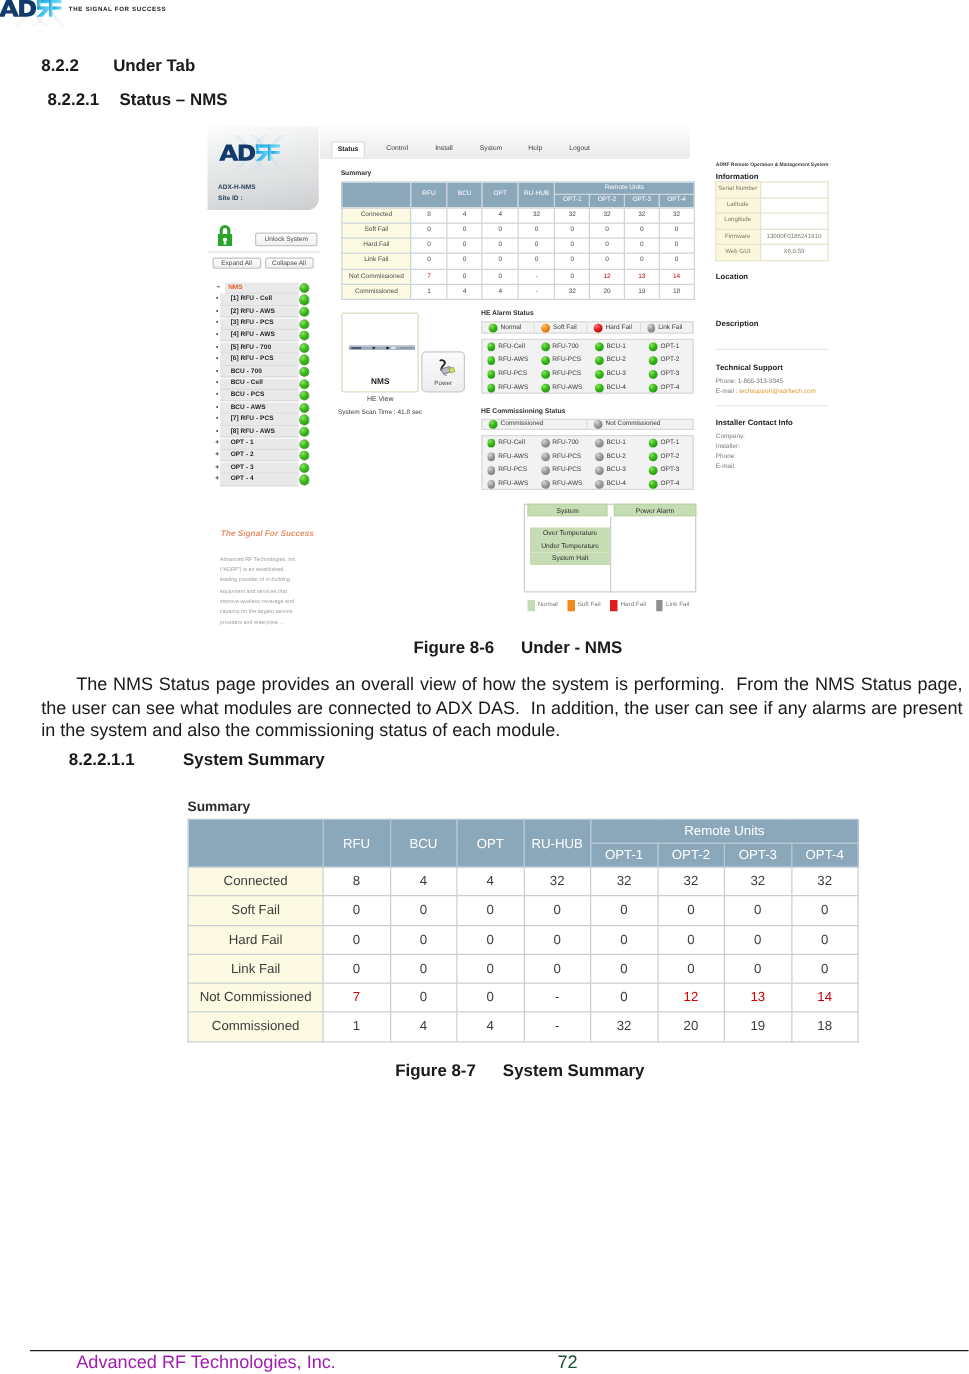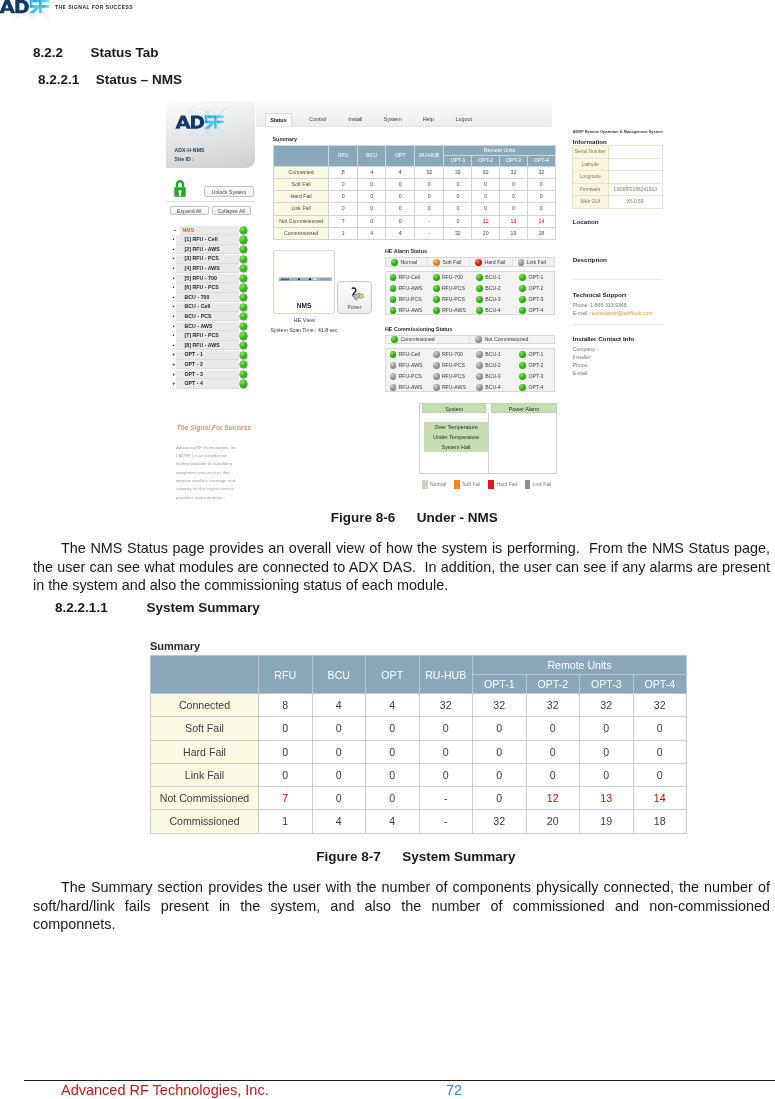--- a/index.html
+++ b/index.html
@@ -18,22 +18,22 @@
   
   .para{position:absolute;font-size:14.4px;line-height:18.7px;color:#1a1a1a;text-align:justify;white-space:pre-wrap;
         -webkit-hyphens:none;hyphens:none;}
   .para .ind{display:inline-block;width:28px;}
 
   
   .cap{position:absolute;font-weight:bold;font-size:13.5px;color:#1a1a1a;white-space:nowrap;}
 
   
   .footrule{position:absolute;left:24px;top:1080px;width:751px;height:0;border-top:1.2px solid #1d1d1d;}
-  .footer-left{position:absolute;left:61px;top:1082px;font-size:14.5px;color:#b91c1c;}
-  .footer-page{position:absolute;left:446px;top:1082px;font-size:14.5px;color:#3b82f6;}
+  .footer-left{position:absolute;left:61px;top:1082px;font-size:14.5px;color:#a21caf;}
+  .footer-page{position:absolute;left:446px;top:1082px;font-size:14.5px;color:#14532d;}
 
   
   .shot{position:absolute;left:166px;top:101px;width:499px;height:392px;
         font-family:"Liberation Sans",sans-serif;color:#3a3a3a;}
   .shot *{box-sizing:border-box;}
 
   .sb-head{position:absolute;left:0;top:0;width:89px;height:67px;border-radius:0 0 9px 0;
      background:linear-gradient(170deg,#fdfdfd 0%,#f0f1f1 25%,#dcdedf 68%,#cbcdce 100%);overflow:hidden;}
   .sb-logo{position:absolute;left:-4.1px;top:-1.1px;width:61.6px;height:43.2px;}
   .sb-model{position:absolute;left:8.4px;top:46.2px;font-size:5.2px;font-weight:bold;color:#27405c;letter-spacing:.05px;}
@@ -206,21 +206,21 @@
         <path d="M29.8 6.2 h11.2 v2.6 h-11.2 z"></path>
         <path d="M35.4 8.4 h4.3 l-5.9 5.9 h-4.4 z"></path>
         <path d="M39.3 0.9 h2.7 v13.4 h-2.7 z"></path>
         <path d="M42.0 6.2 h7.2 v2.6 h-7.2 z"></path>
       </g>
       <text x="55" y="10.0" font-family="&quot;Liberation Sans&quot;,sans-serif" font-size="4.9" font-weight="bold" letter-spacing="0.54" fill="#1b1b1b">THE SIGNAL FOR SUCCESS</text>
     </svg>
   </div>
 
   <div class="h3" style="left:33.0px;top:44.8px;">
-    <span class="num" style="width:57.5px">8.2.2</span><span>Status Tab</span>
+    <span class="num" style="width:57.5px">8.2.2</span><span>Under Tab</span>
   </div>
   <div class="h4" style="left:38px;top:72.2px;">
     <span class="num" style="display:inline-block;width:57.7px">8.2.2.1</span><span>Status – NMS</span>
   </div>
 
   <div class="shot">
 
     <div class="sb-head">
       <div class="sb-logo">
         <svg viewBox="-14.4 -15.1 63.2 44.3" width="61.6" height="43.2" style="overflow:visible">
@@ -884,18 +884,17 @@
           <td>19</td>
           <td>18</td>
         </tr>
       </tbody>
   </table>
 
   <div class="cap" style="left:316.2px;top:848.8px;">
     <span>Figure 8-7</span><span style="display:inline-block;width:21.6px"></span><span>System Summary</span>
   </div>
 
-  <div class="para" style="left:33px;top:878px;width:737px;"><span class="ind"></span><span>The Summary section provides the user with the number of components physically connected, the number of soft/hard/link fails present in the system, and also the number of commissioned and non-commissioned componnets.</span></div>
 
   <div class="footrule"></div>
   <div class="footer-left">Advanced RF Technologies, Inc.</div>
   <div class="footer-page">72</div>
 </div>
 
 </body></html>

